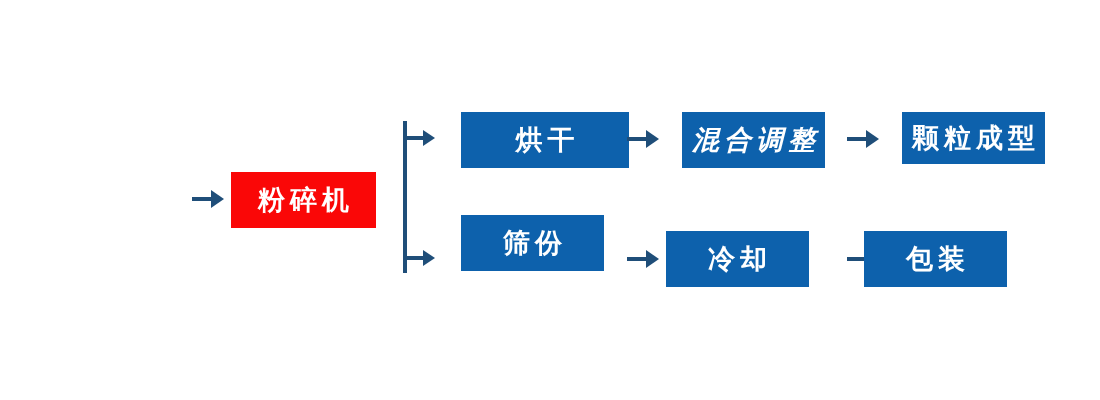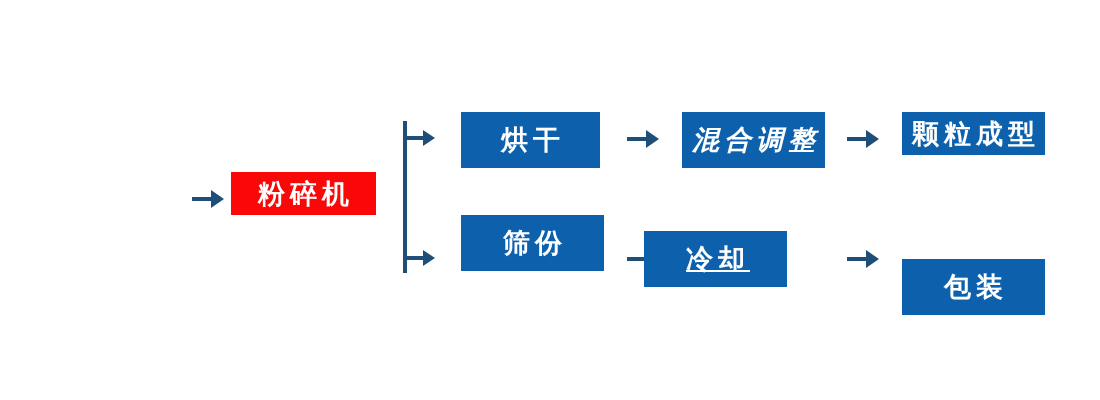--- a/index.html
+++ b/index.html
@@ -31,29 +31,29 @@
     font-weight: bold;
     letter-spacing: 5px;
     text-indent: 5px; 
     white-space: nowrap;
   }
   .node.blue { background: var(--node-blue); }
   .node.red  { background: var(--node-red); }
 
   
   .n-garden-waste { left: 37px;  top: 172px; width: 145px; height: 55px; }
-  .n-crusher      { left: 231px; top: 172px; width: 145px; height: 43px; }
+  .n-crusher      { left: 231px; top: 172px; width: 145px; height: 56px; }
   
-  .n-drying        { left: 461px; top: 112px; width: 139px; height: 56px; }
+  .n-drying        { left: 461px; top: 112px; width: 168px; height: 56px; }
   .n-mixing        { left: 682px; top: 112px; width: 143px; height: 56px; font-style: italic; }
-  .n-pellet        { left: 902px; top: 112px; width: 143px; height: 43px; }
+  .n-pellet        { left: 902px; top: 112px; width: 143px; height: 52px; }
   
   .n-screening     { left: 461px; top: 215px; width: 143px; height: 56px; }
-  .n-cooling       { left: 644px; top: 231px; width: 143px; height: 56px; text-decoration: underline; }
-  .n-packaging     { left: 902px; top: 231px; width: 143px; height: 56px; margin-top: 28px; }
+  .n-cooling       { left: 666px; top: 231px; width: 143px; height: 56px; }
+  .n-packaging     { left: 864px; top: 231px; width: 143px; height: 56px; }
 
   .arrow {
     position: absolute;
     width: 34px;
     height: 26px;
     color: var(--connector);
   }
   .arrow svg { display: block; }
   .a1 { left: 191px; top: 186px; }
   .a2 { left: 626px; top: 126px; }

